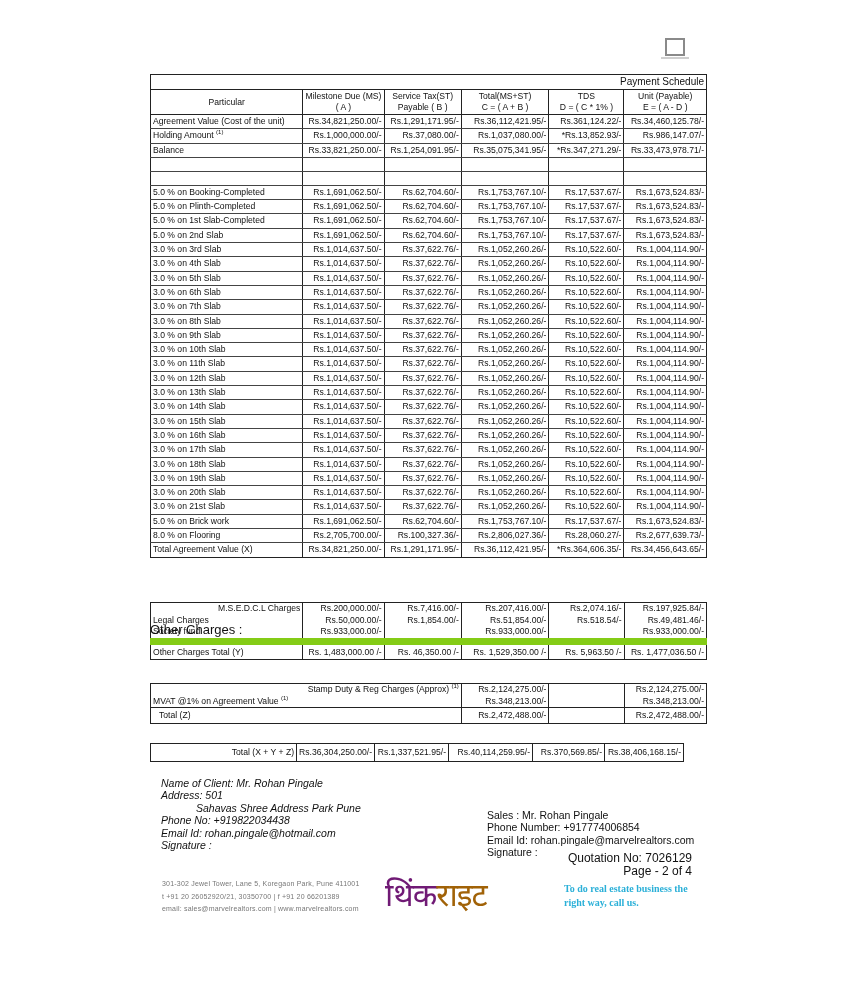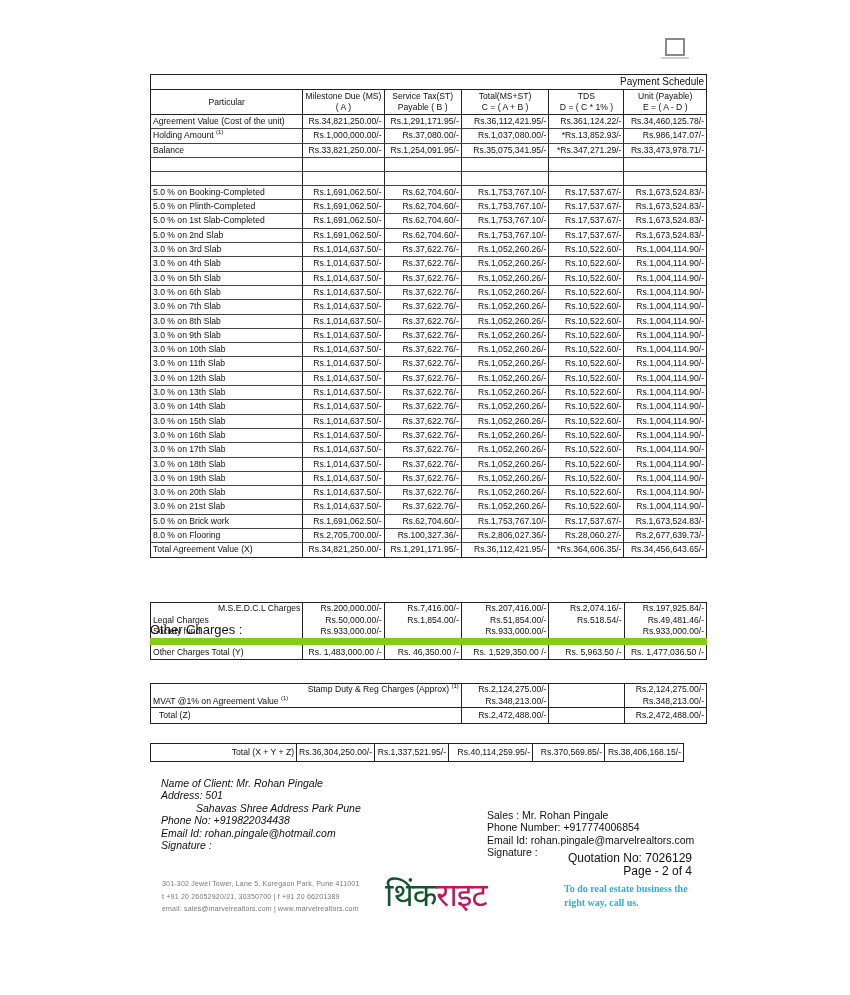--- a/index.html
+++ b/index.html
@@ -48,21 +48,21 @@
   .client { position: absolute; left: 161px; top: 777px; font-size: 10.5px; line-height: 12.4px; }
   .client div { white-space: nowrap; font-style: italic; }
   .client .indent { padding-left: 35px; }
   .sales { position: absolute; left: 487px; top: 809px; font-size: 10.5px; line-height: 12.4px; }
 
   .quote { position: absolute; right: 158px; top: 852px; font-size: 12px; line-height: 13px; text-align: right; }
 
   .addr { position: absolute; left: 162px; top: 878px; font-size: 7px; line-height: 12.5px; color: #777; letter-spacing: 0.2px; }
   .brand { position: absolute; left: 385px; top: 872px; font-family: "DejaVu Serif", serif; font-size: 32px;
            letter-spacing: -1px; }
-  .brand .a { color: #14532d; } .brand .b { color: #be185d; }
+  .brand .a { color: #701a75; } .brand .b { color: #a16207; }
   .tagline { position: absolute; left: 564px; top: 882px; font-size: 10px; line-height: 14px; color: #2bb0d8; font-weight: bold; font-family: Liberation Serif, serif; }
 </style>
 </head>
 <body>
 
 <div class="logo-box">
   <div class="sq"></div>
     <div class="cap"></div>
 </div>
 

